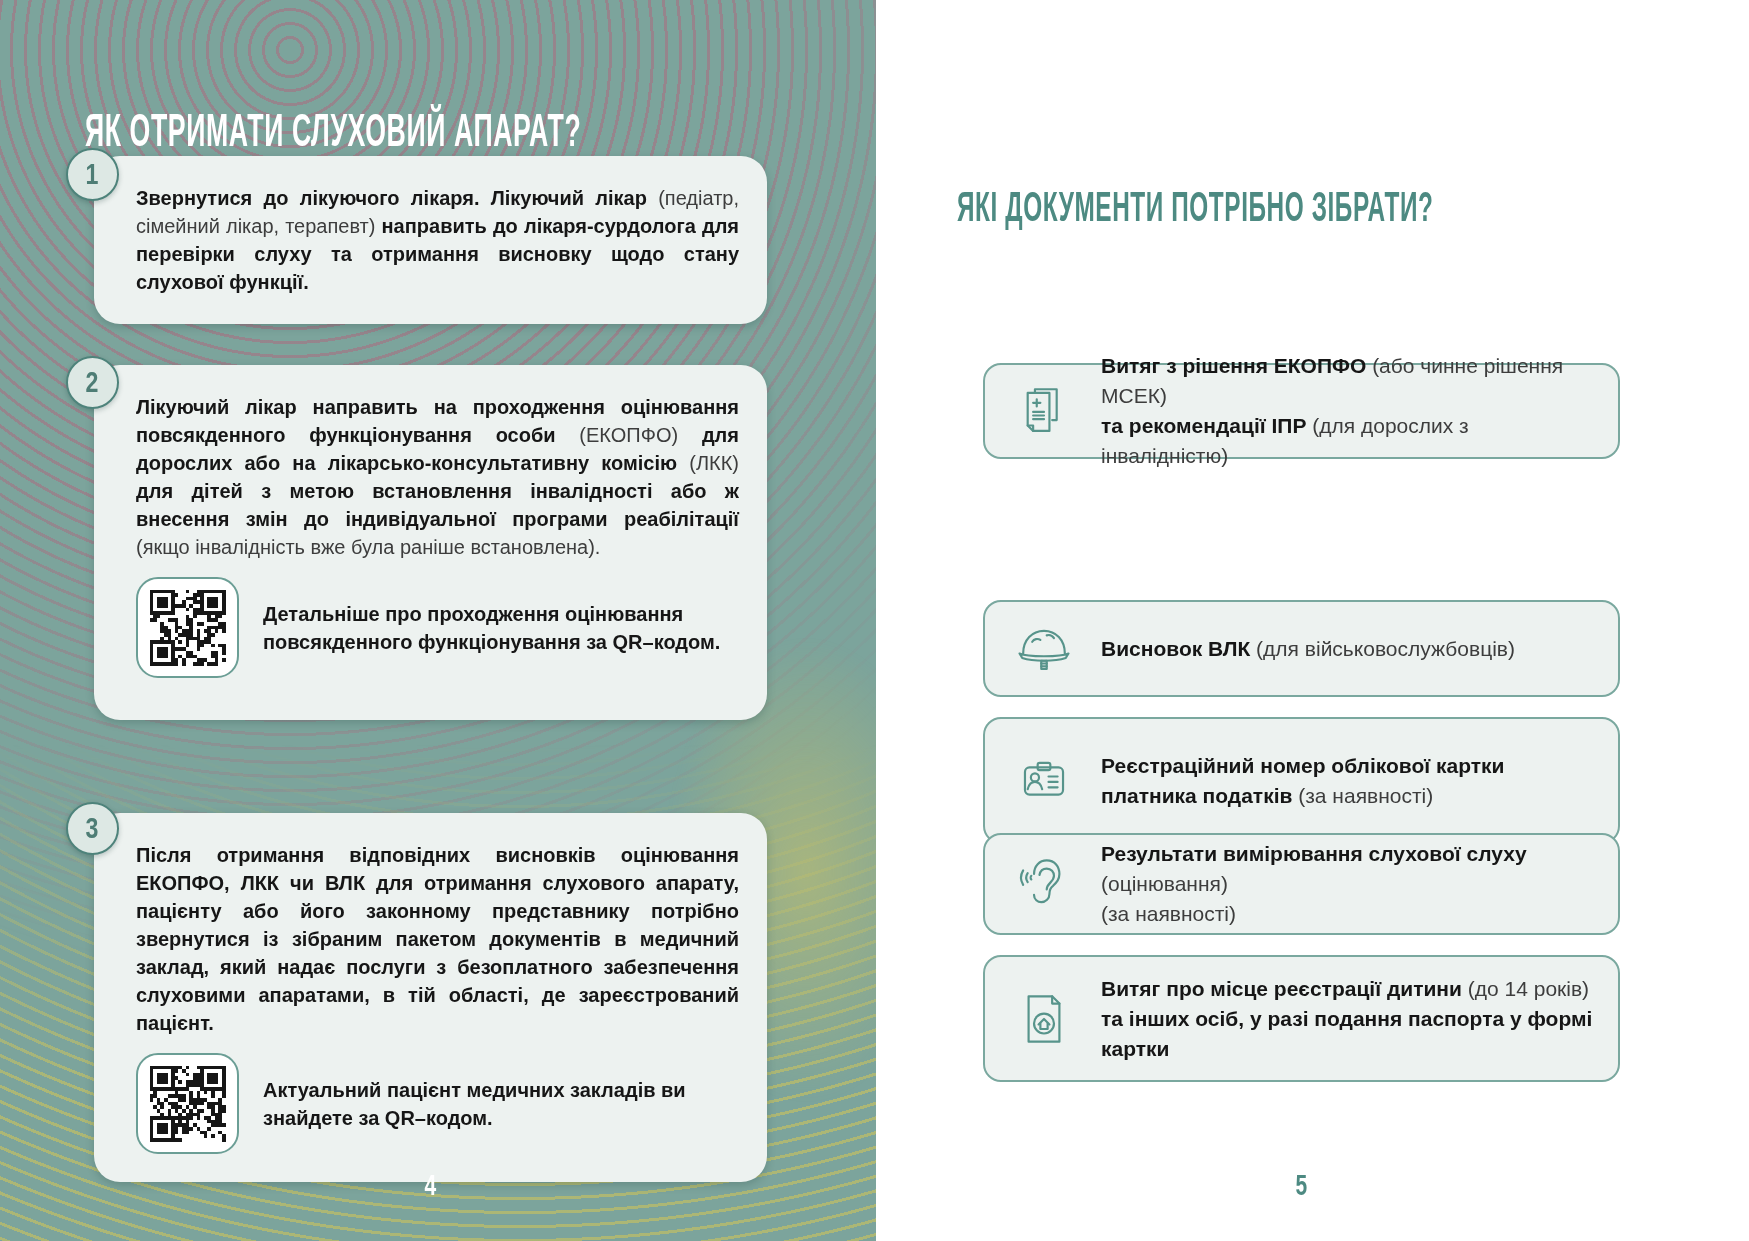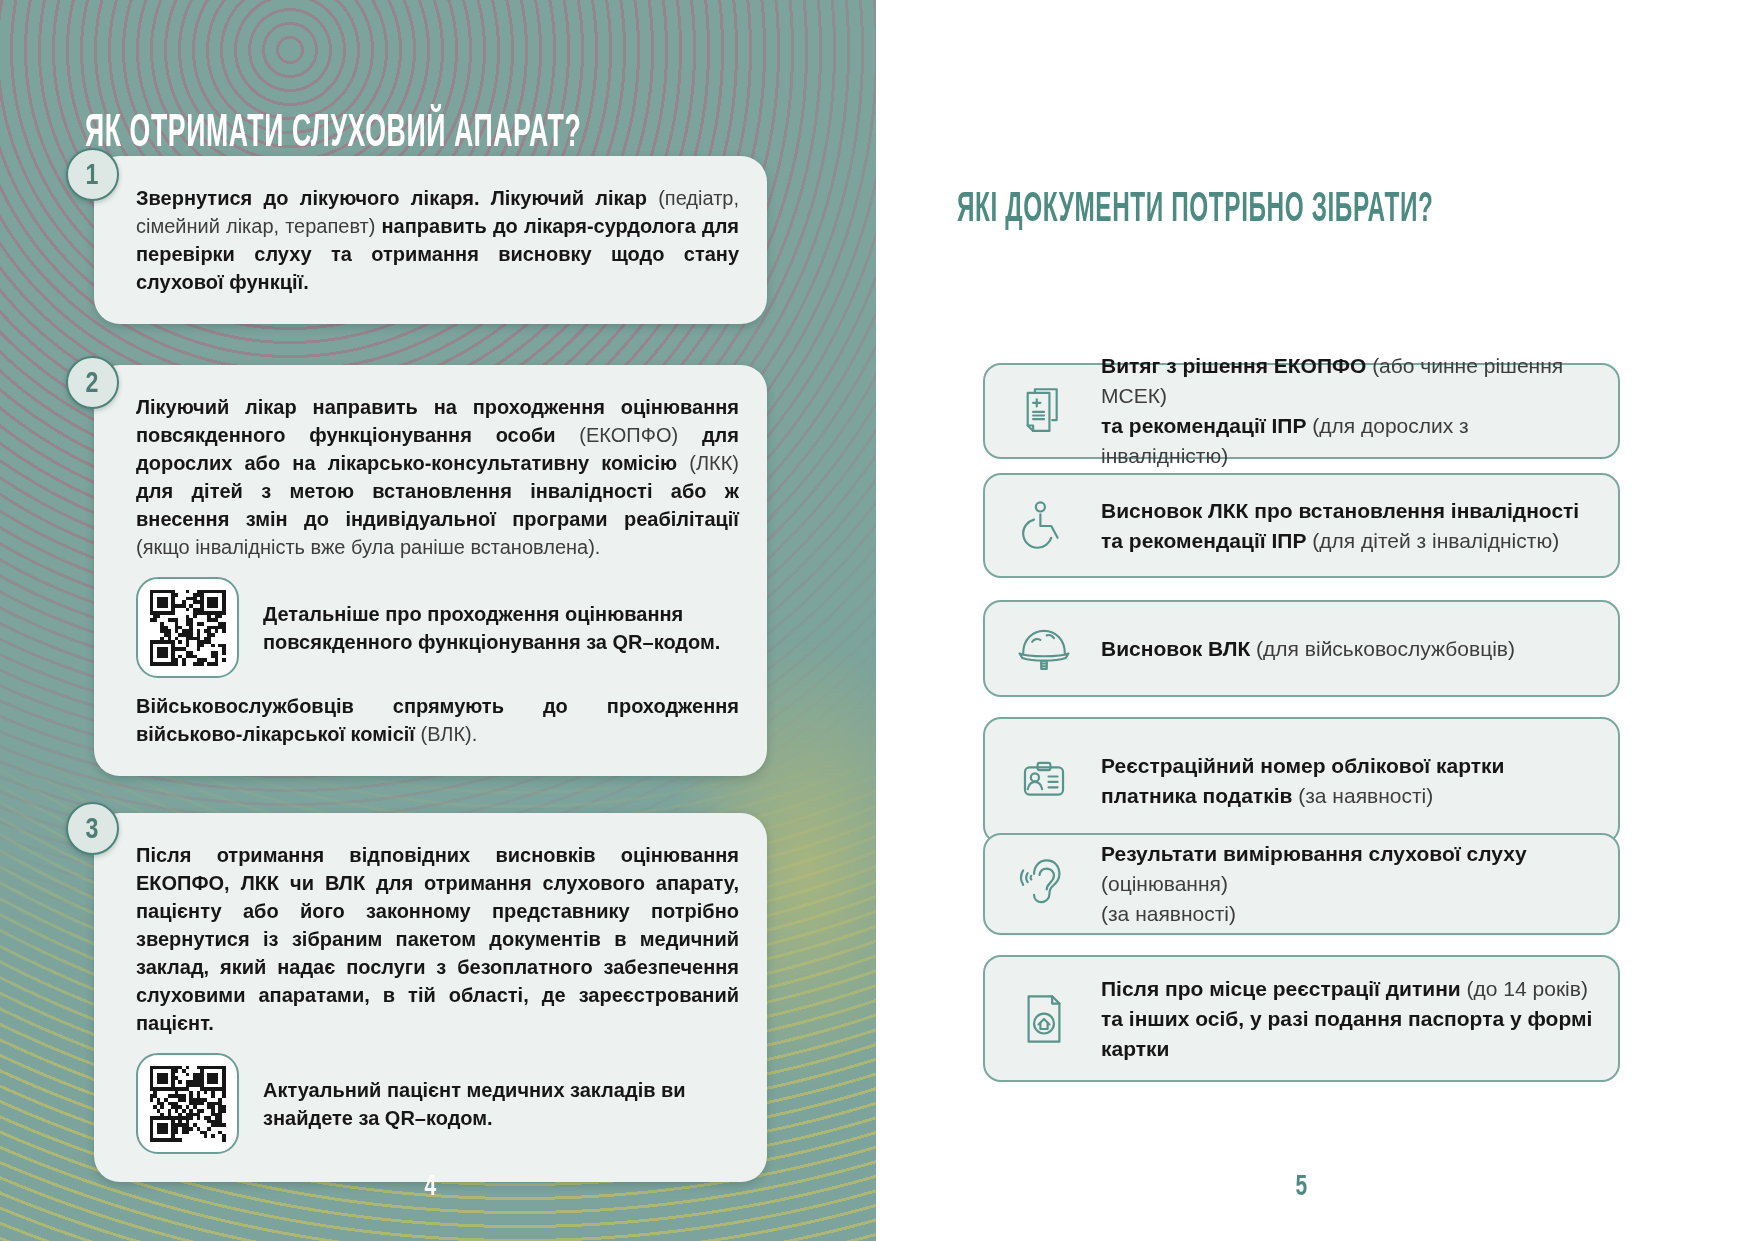--- a/index.html
+++ b/index.html
@@ -318,21 +318,20 @@
               <b style="grid-area: 21 / 13;"></b>
               <b style="grid-area: 21 / 14;"></b>
               <b style="grid-area: 21 / 15;"></b>
               <b style="grid-area: 21 / 17;"></b>
               <b style="grid-area: 21 / 18;"></b>
               <b style="grid-area: 21 / 19;"></b>
             </div>
         </div>
         <p class="para qr-cap"><span class="seg-b">Детальніше про проходження оцінювання повсякденного функціонування за QR–кодом.</span></p>
       </div>
-      <p class="para just"><span class="seg-b">Військовослужбовців спрямують до проходження військово-лікарської комісії </span><span class="seg-r">(ВЛК).</span></p>
     </div>
 
     <div class="badge" style="left:66px;top:802px">
       <span>3</span>
     </div>
     <div class="step-card" style="top:813px">
       <p class="para just"><span class="seg-b">Після отримання відповідних висновків оцінювання ЕКОПФО, ЛКК чи ВЛК для отримання слухового апарату, пацієнту або його законному представнику потрібно звернутися із зібраним пакетом документів в медичний заклад, який надає послуги з безоплатного забезпечення слуховими апаратами, в тій області, де зареєстрований пацієнт.</span></p>
       <div class="qr-row" style="margin-bottom:0">
         <div class="qr-box">
           <div class="qr">
@@ -597,30 +596,20 @@
           <path d="M22 12V8h24v34h-5"></path>
           <path d="M38 12v42H20l-6-6V12h24z"></path>
           <path d="M14 48h6v6"></path>
           <path d="M24 19v8M20 23h8"></path>
           <path d="M20 33h12M20 37h12M20 41h12"></path>
         </svg>
       </span>
       <p class="doc-text"><span class="seg-b">Витяг з рішення ЕКОПФО </span><span class="seg-r">(або чинне рішення МСЕК)</span><br><span class="seg-b">та рекомендації ІПР </span><span class="seg-r">(для дорослих з інвалідністю)</span></p>
     </div>
 
-    <div class="doc-card" style="top:473px;height:105px">
-      <span class="doc-icon">
-        <svg viewBox="0 0 64 64">
-          <circle cx="28" cy="11" r="5"></circle>
-          <path d="M28 19v13h12l7 13"></path>
-          <path d="M21 25c-7 2-12 8-12 15 0 9 7 16 16 16 7 0 13-5 15-11"></path>
-        </svg>
-      </span>
-      <p class="doc-text"><span class="seg-b">Висновок ЛКК про встановлення інвалідності</span><br><span class="seg-b">та рекомендації ІПР </span><span class="seg-r"> (для дітей з інвалідністю)</span></p>
-    </div>
 
     <div class="doc-card" style="top:600px;height:97px">
       <span class="doc-icon">
         <svg viewBox="0 0 64 64">
           <path d="M9 37c0-15 10-25 23-25s23 10 23 25"></path>
           <path d="M5 37c9 4 45 4 54 0l-3 5c-12 4-36 4-48 0z"></path>
           <path d="M29 45h6v9h-6z"></path>
           <path d="M29 48h6M29 51h6"></path>
           <path d="M19 24c2-3 6-4 9-2M35 17c3-1 6 0 8 3"></path>
         </svg>
@@ -657,20 +646,20 @@
     <div class="doc-card" style="top:955px;height:127px">
       <span class="doc-icon">
         <svg viewBox="0 0 64 64">
           <path d="M15 7h26l8 8v42H15z"></path>
           <path d="M41 7v8h8"></path>
           <circle cx="32" cy="37" r="11"></circle>
           <path d="M26 38l6-6 6 6"></path>
           <path d="M28 37v6h8v-6"></path>
         </svg>
       </span>
-      <p class="doc-text"><span class="seg-b">Після про місце реєстрації дитини </span><span class="seg-r">(до 14 років)</span><br><span class="seg-b">та інших осіб, у разі подання паспорта у формі картки</span></p>
+      <p class="doc-text"><span class="seg-b">Витяг про місце реєстрації дитини </span><span class="seg-r">(до 14 років)</span><br><span class="seg-b">та інших осіб, у разі подання паспорта у формі картки</span></p>
     </div>
 
     <div class="page-num page-num-right">
       <i>5</i>
     </div>
   </section>
 </div>
 
 </body></html>

